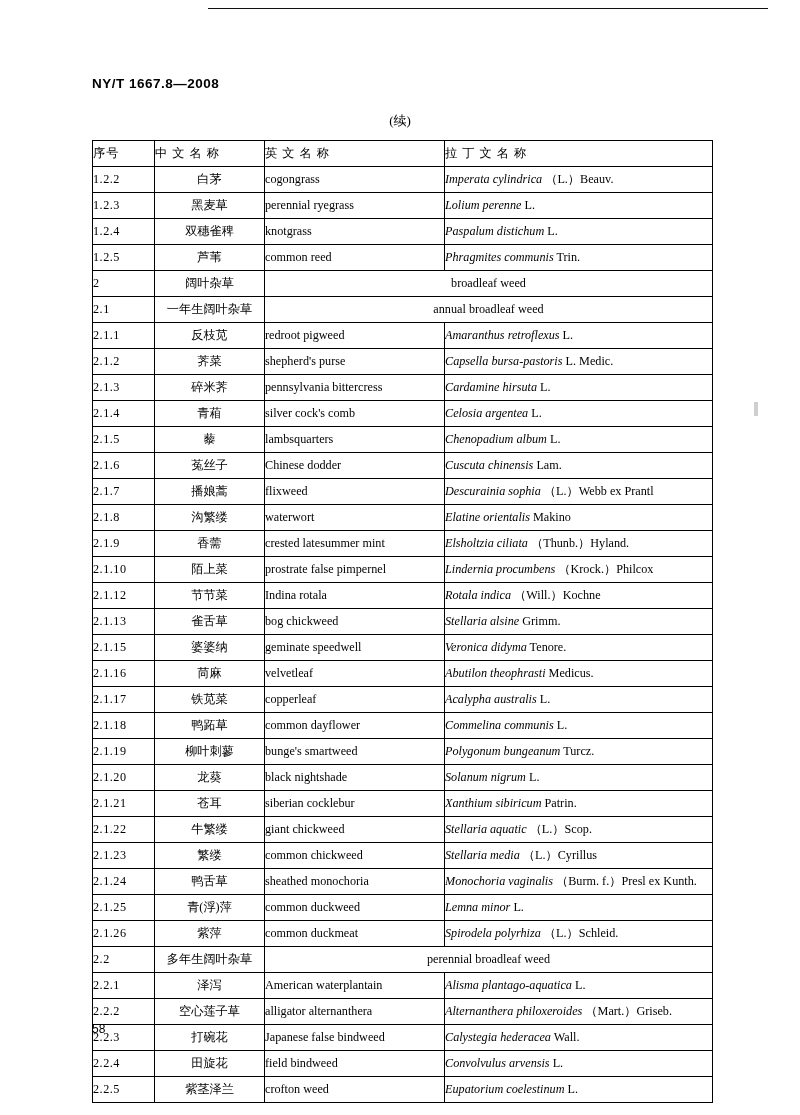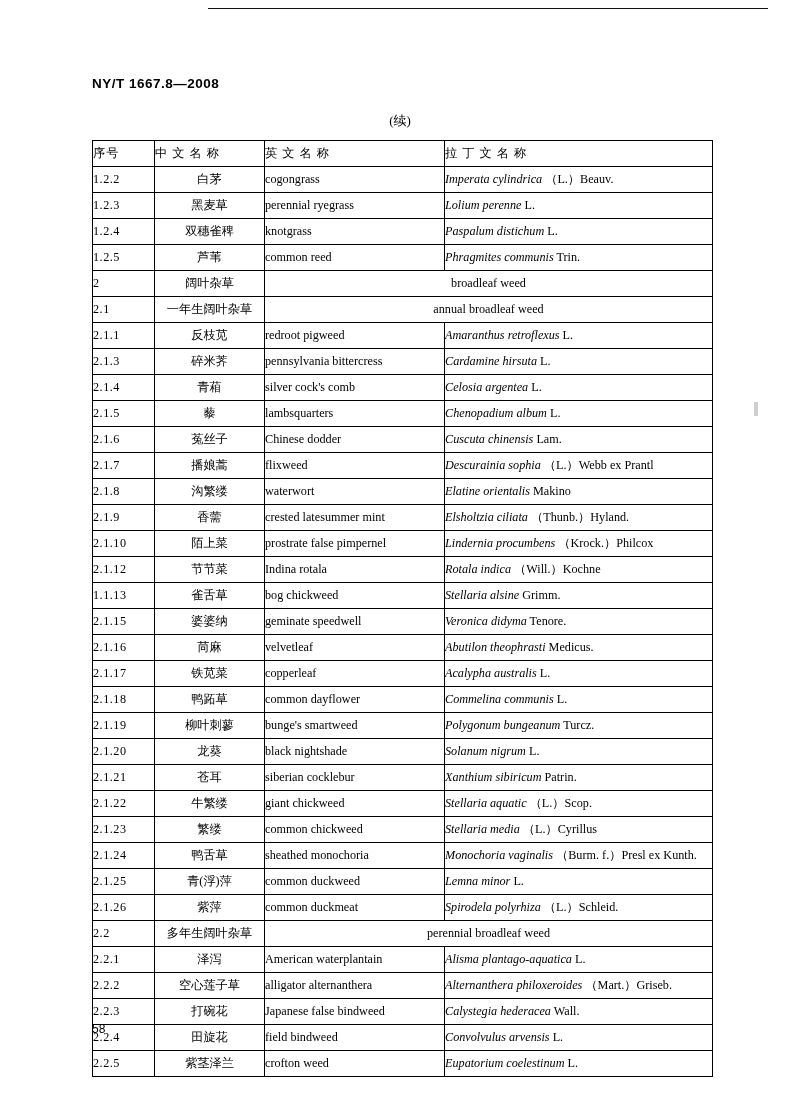--- a/index.html
+++ b/index.html
@@ -176,20 +176,26 @@
           <td class="cell-cn">一年生阔叶杂草</td>
           <td class="span-en" colspan="2">annual broadleaf weed</td>
         </tr>
         <tr>
           <td class="cell-num">2.1.1</td>
           <td class="cell-cn">反枝苋</td>
           <td class="cell-en">redroot pigweed</td>
           <td class="cell-la">Amaranthus retroflexus<span class="up"> L.</span></td>
         </tr>
         <tr>
+          <td class="cell-num">2.1.2</td>
+          <td class="cell-cn">荠菜</td>
+          <td class="cell-en">shepherd's purse</td>
+          <td class="cell-la">Capsella bursa-pastoris<span class="up"> L. Medic.</span></td>
+        </tr>
+        <tr>
           <td class="cell-num">2.1.3</td>
           <td class="cell-cn">碎米荠</td>
           <td class="cell-en">pennsylvania bittercress</td>
           <td class="cell-la">Cardamine hirsuta<span class="up"> L.</span></td>
         </tr>
         <tr>
           <td class="cell-num">2.1.4</td>
           <td class="cell-cn">青葙</td>
           <td class="cell-en">silver cock's comb</td>
           <td class="cell-la">Celosia argentea<span class="up"> L.</span></td>
@@ -230,21 +236,21 @@
           <td class="cell-en">prostrate false pimpernel</td>
           <td class="cell-la">Lindernia procumbens<span class="up"> （Krock.）Philcox</span></td>
         </tr>
         <tr>
           <td class="cell-num">2.1.12</td>
           <td class="cell-cn">节节菜</td>
           <td class="cell-en">Indina rotala</td>
           <td class="cell-la">Rotala indica<span class="up"> （Will.）Kochne</span></td>
         </tr>
         <tr>
-          <td class="cell-num">1.1.13</td>
+          <td class="cell-num">2.1.13</td>
           <td class="cell-cn">雀舌草</td>
           <td class="cell-en">bog chickweed</td>
           <td class="cell-la">Stellaria alsine<span class="up"> Grimm.</span></td>
         </tr>
         <tr>
           <td class="cell-num">2.1.15</td>
           <td class="cell-cn">婆婆纳</td>
           <td class="cell-en">geminate speedwell</td>
           <td class="cell-la">Veronica didyma<span class="up"> Tenore.</span></td>
         </tr>

